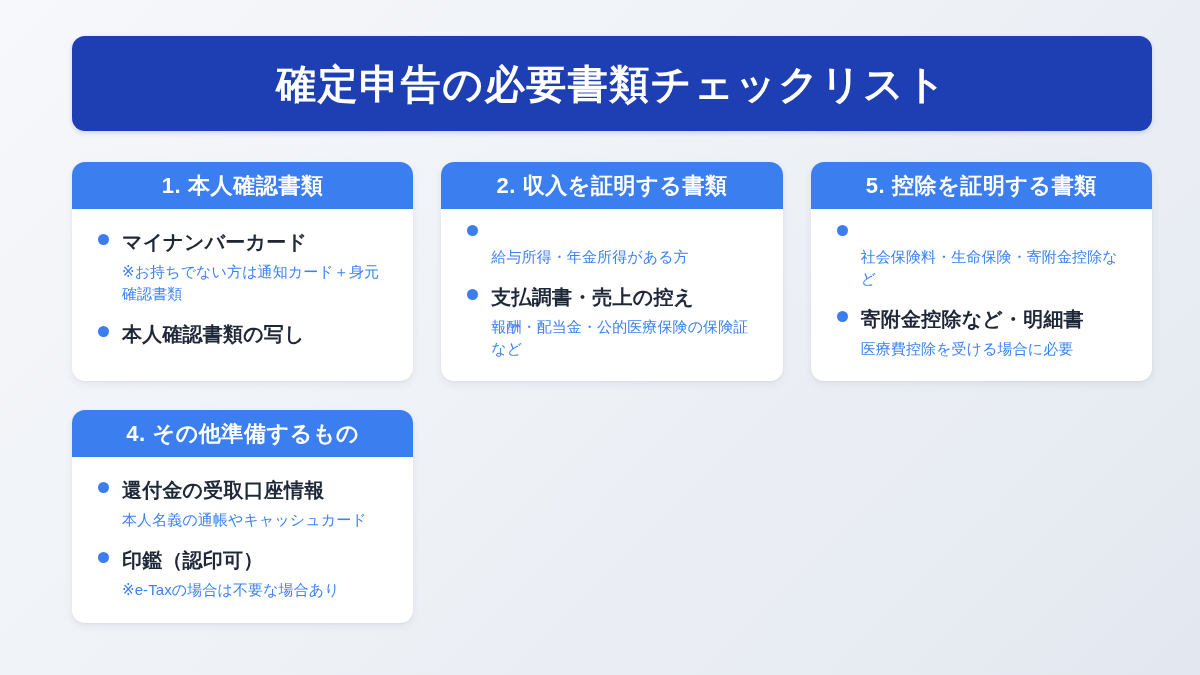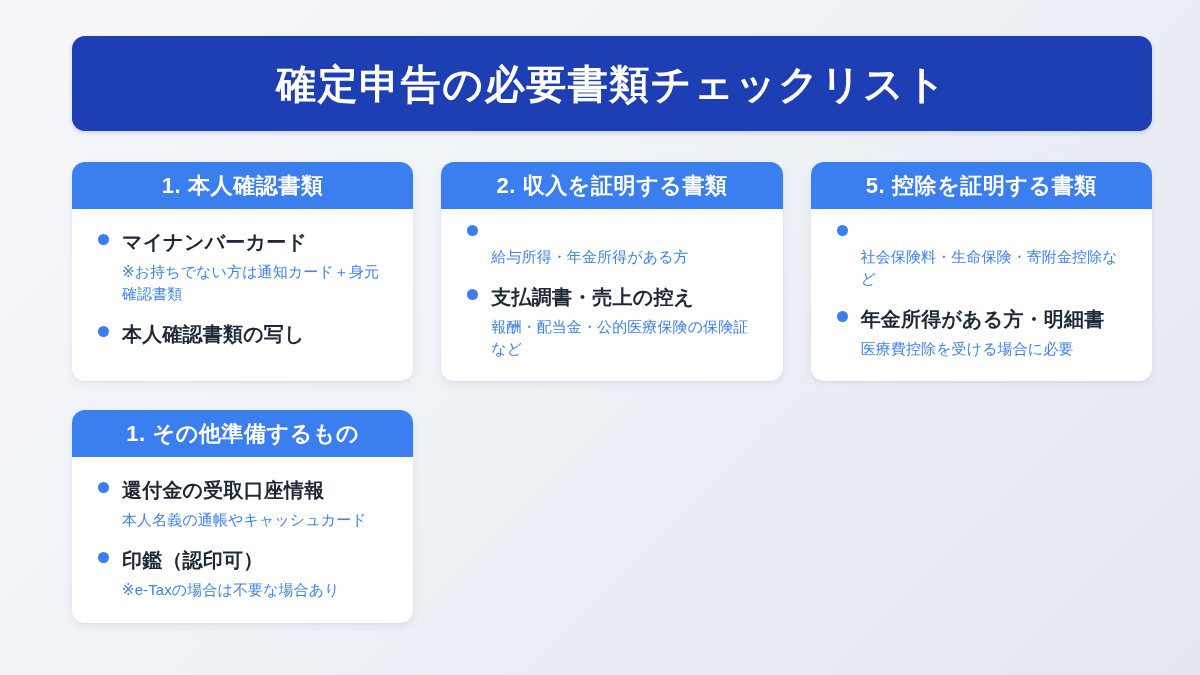--- a/index.html
+++ b/index.html
@@ -185,30 +185,30 @@
       <div class="card-body">
         <div class="item">
           <div class="item-title-row">
             <span class="bullet"></span>
           </div>
           <div class="item-sub">社会保険料・生命保険・寄附金控除など</div>
         </div>
         <div class="item">
           <div class="item-title-row">
             <span class="bullet"></span>
-            <span class="item-title">年金所得がある方・明細書</span>
+            <span class="item-title">寄附金控除など・明細書</span>
           </div>
           <div class="item-sub">医療費控除を受ける場合に必要</div>
         </div>
       </div>
     </section>
 
     <section class="card">
       <div class="card-header">
-        <h2 class="card-header-text">1. その他準備するもの</h2>
+        <h2 class="card-header-text">4. その他準備するもの</h2>
       </div>
       <div class="card-body">
         <div class="item">
           <div class="item-title-row">
             <span class="bullet"></span>
             <span class="item-title">還付金の受取口座情報</span>
           </div>
           <div class="item-sub">本人名義の通帳やキャッシュカード</div>
         </div>
         <div class="item">

